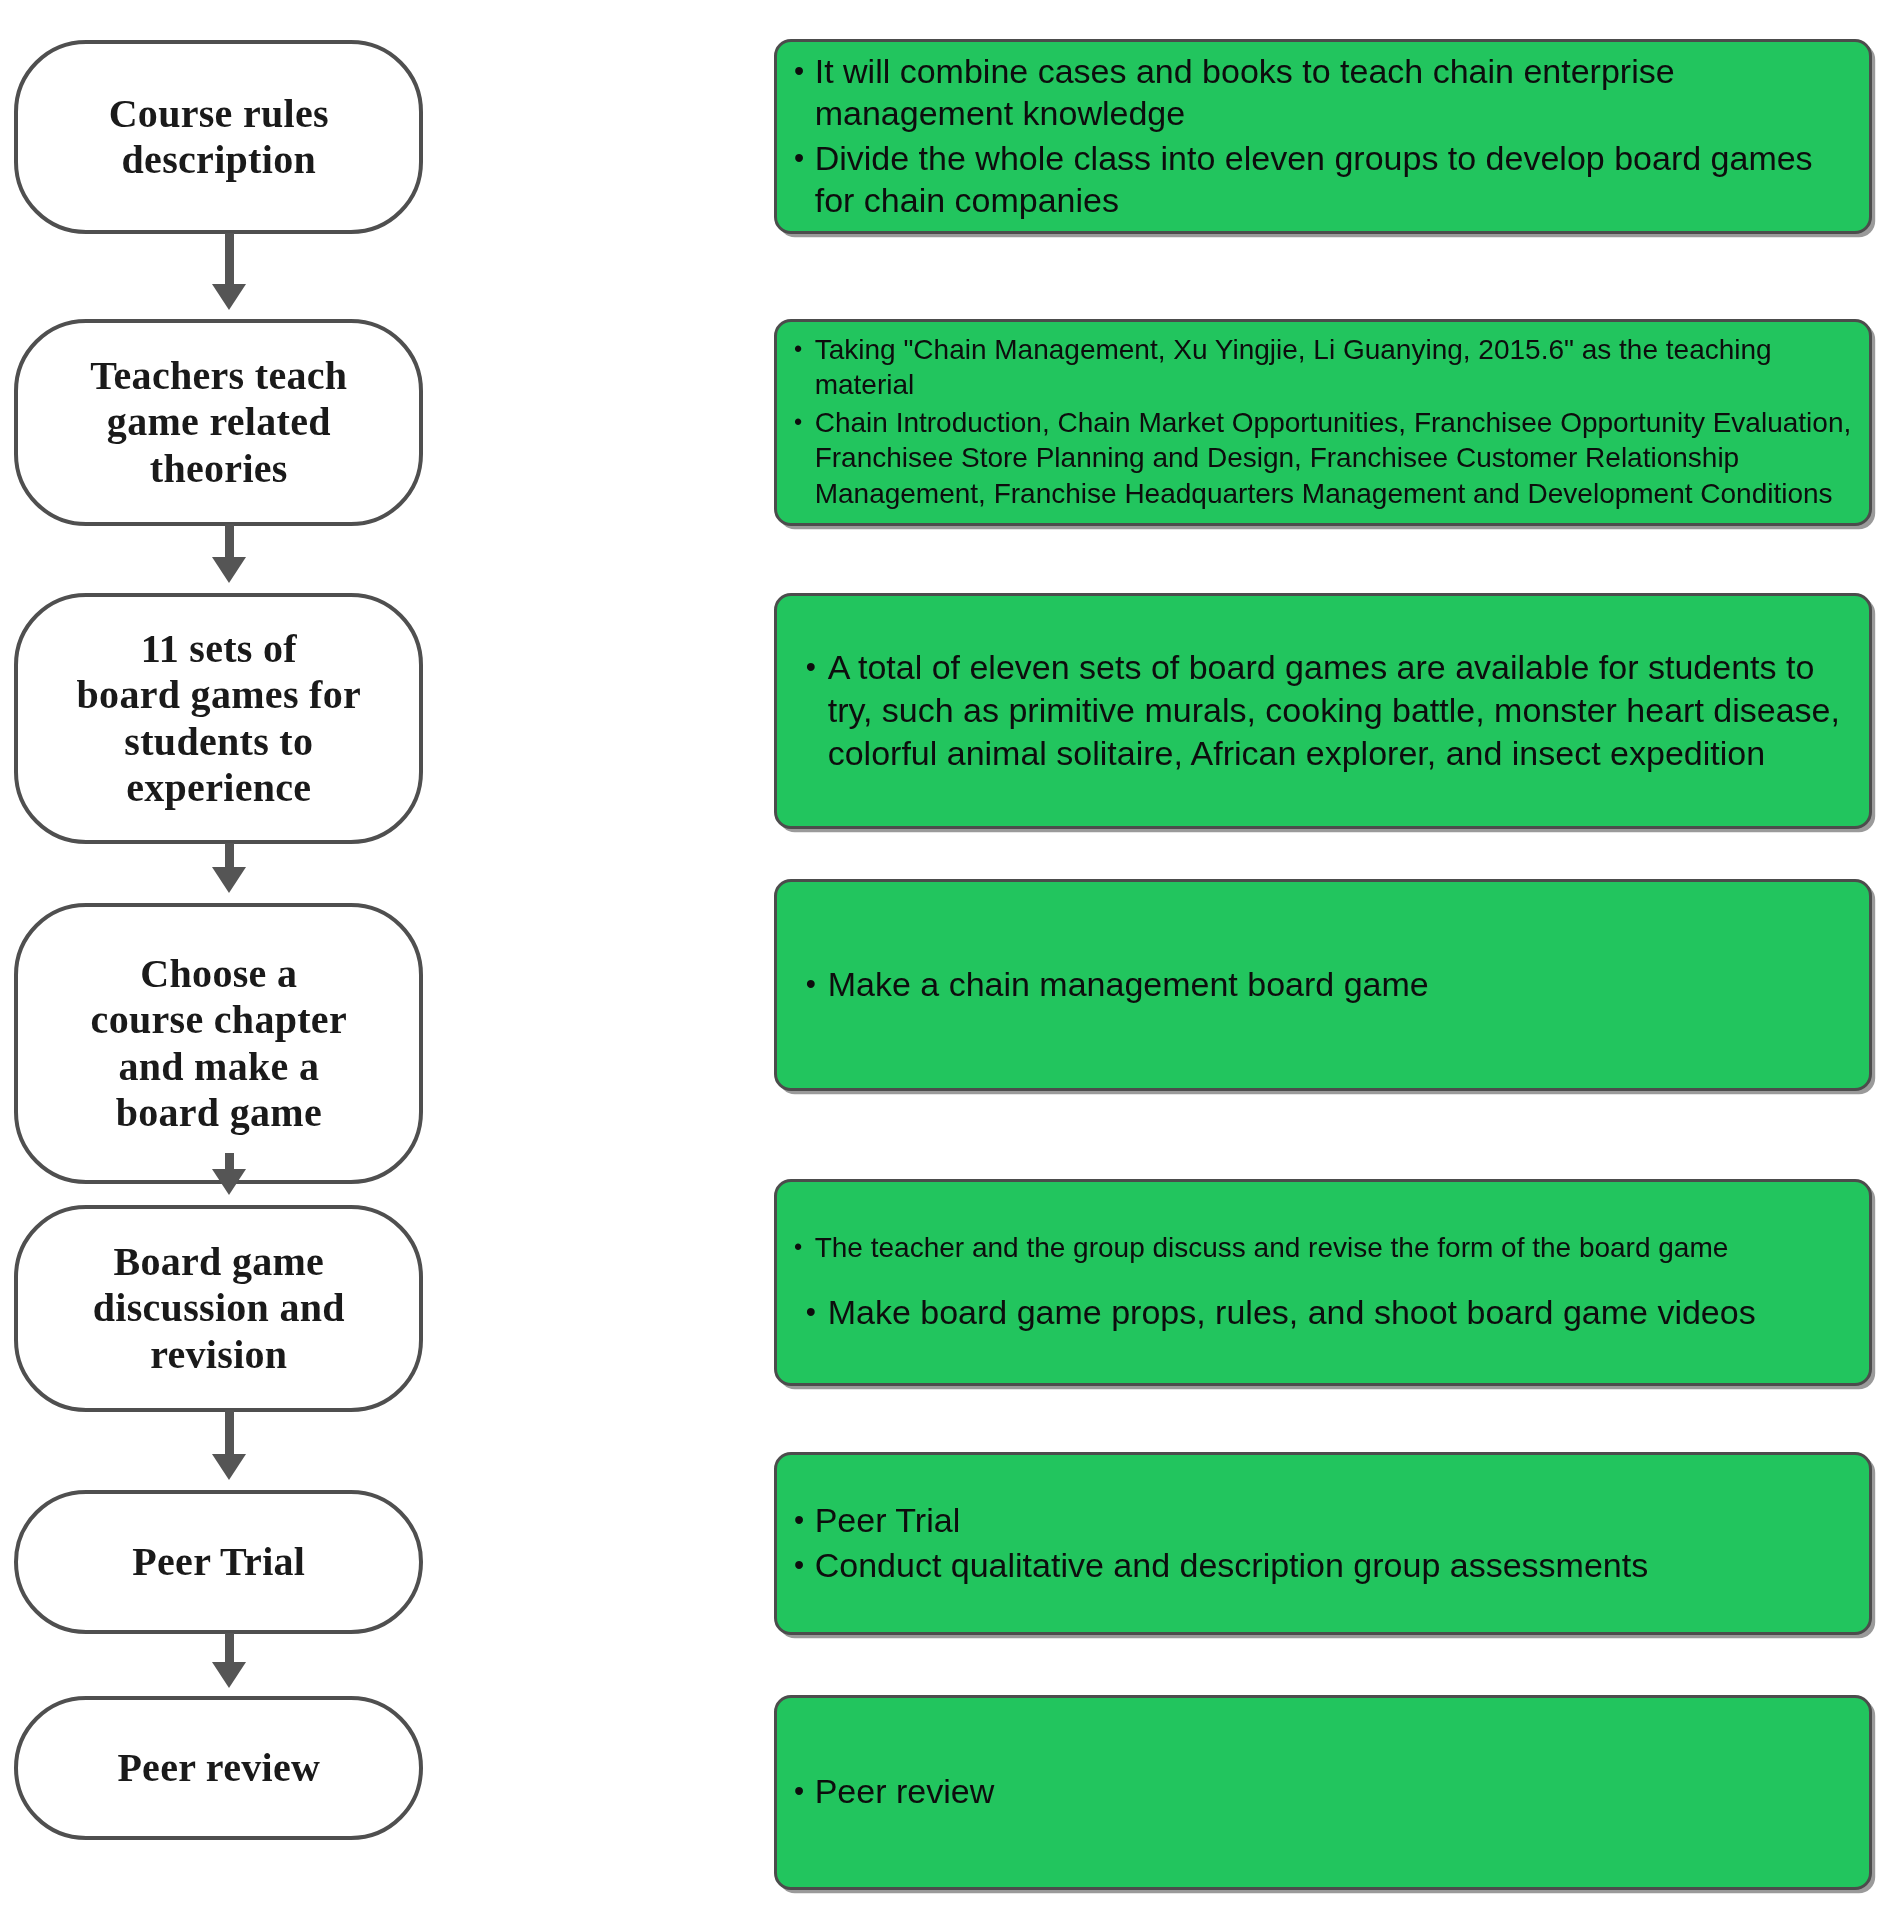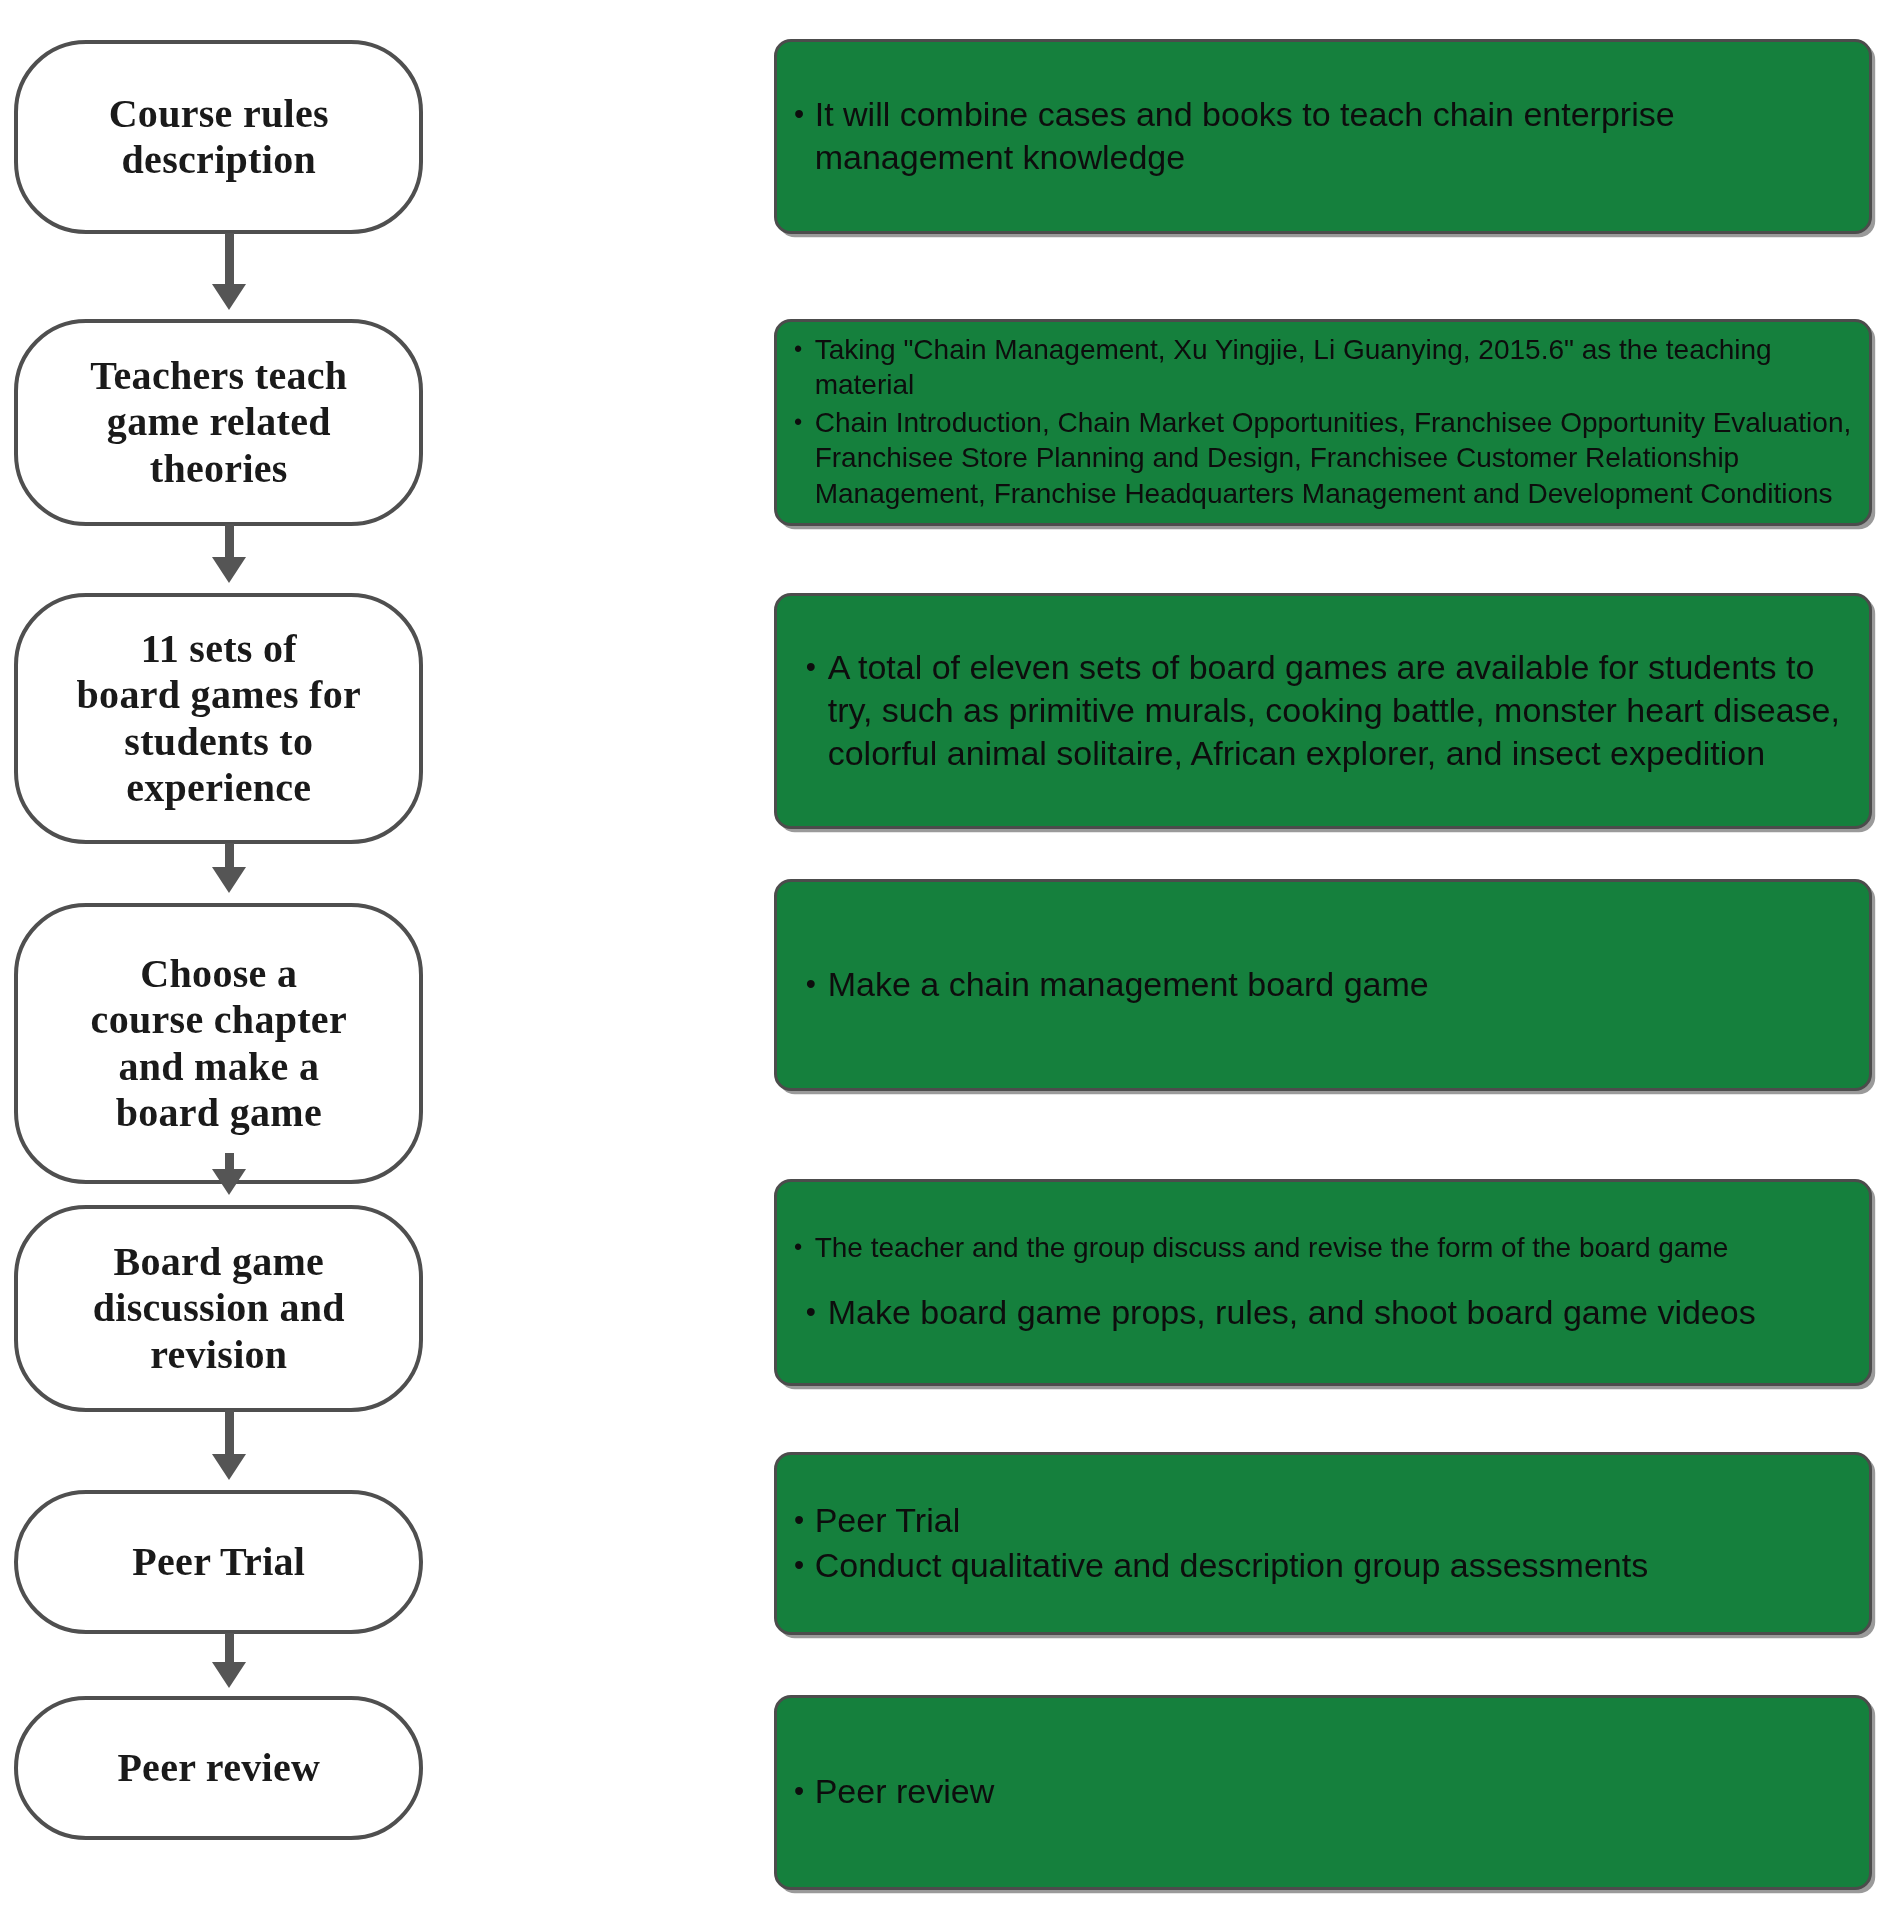--- a/index.html
+++ b/index.html
@@ -59,21 +59,21 @@
   }
 
   
   .detail-box {
     position: absolute;
     left: 774px;
     width: 1098px;
     box-sizing: border-box;
     border: 3.3px solid #4c4c4c;
     border-radius: 17px;
-    background: #15803d;
+    background: #22c55e;
     box-shadow: 3.9px 3.9px 0 -0.7px #9a9a9a;
     padding: 9px 11.7px 9px 11.7px;
     display: flex;
     flex-direction: column;
     justify-content: center;
   }
   .detail-box.center-block { justify-content: center; }
 
   ul.bullets {
     list-style: none;
@@ -155,20 +155,21 @@
   <div class="arrow" style="top:233px; height:60px;"></div>
   <div class="arrow" style="top:524px; height:42px;"></div>
   <div class="arrow" style="top:843px; height:33px;"></div>
   <div class="arrow" style="top:1153px; height:25px;"></div>
   <div class="arrow" style="top:1410px; height:53px;"></div>
   <div class="arrow" style="top:1633px; height:38px;"></div>
 
   <div class="detail-box" style="top:39px; height:195px;">
     <ul class="bullets">
       <li class="lg">It will combine cases and books to teach chain enterprise management knowledge</li>
+      <li class="lg">Divide the whole class into eleven groups to develop board games for chain companies</li>
     </ul>
   </div>
 
   <div class="detail-box" style="top:319px; height:207px;">
     <ul class="bullets">
       <li class="sm">Taking "Chain Management, Xu Yingjie, Li Guanying, 2015.6" as the teaching material</li>
       <li class="sm">Chain Introduction, Chain Market Opportunities, Franchisee Opportunity Evaluation, Franchisee Store Planning and Design, Franchisee Customer Relationship Management, Franchise Headquarters Management and Development Conditions</li>
     </ul>
   </div>
 

